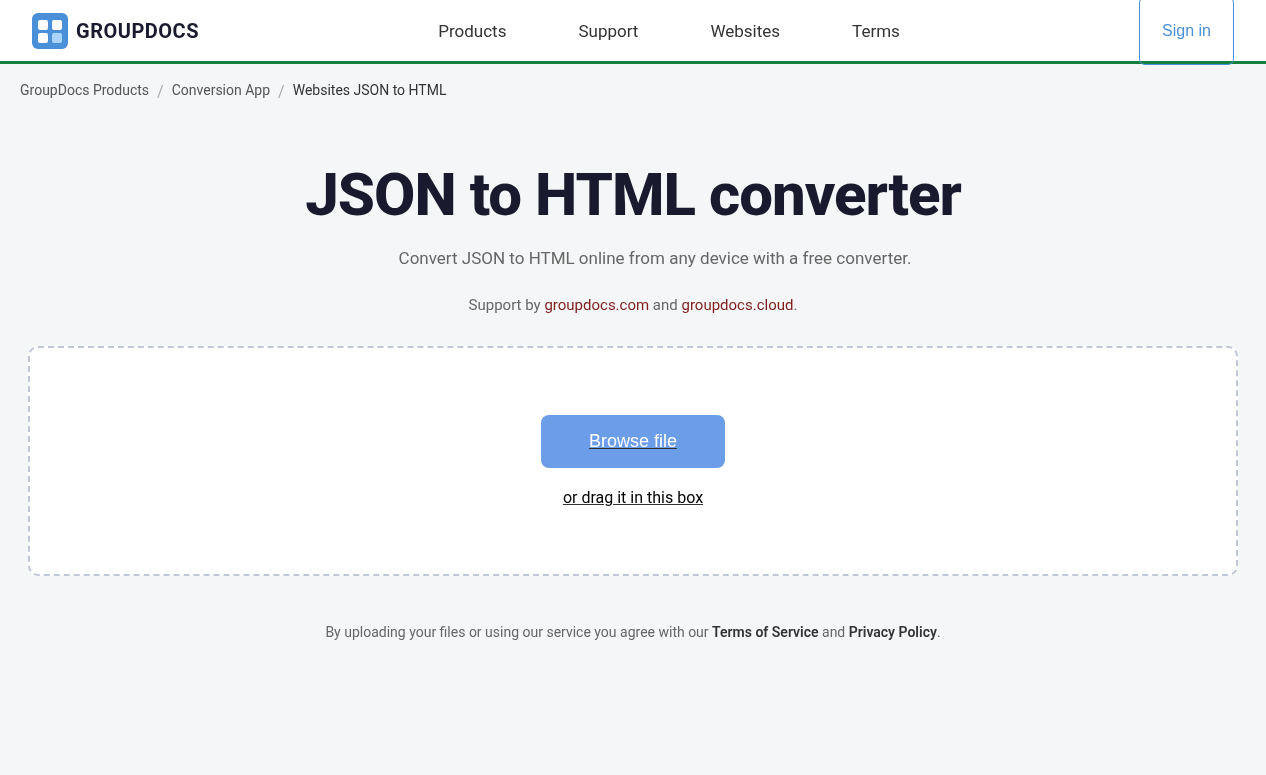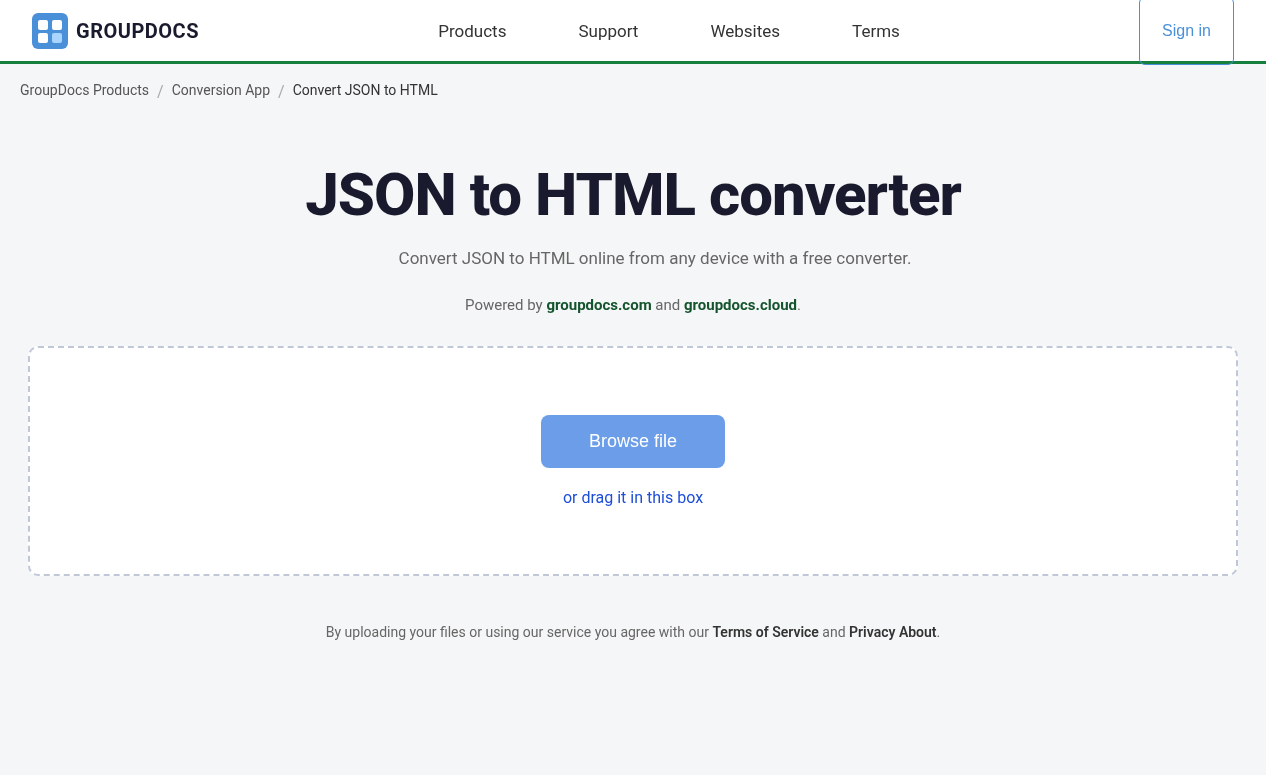--- a/index.html
+++ b/index.html
@@ -119,57 +119,57 @@
     }
 
     .powered-by {
       font-size: 15px;
       color: #666;
       text-align: center;
       margin-bottom: 32px;
     }
 
     .powered-by a {
-      color: #14532d;
-      text-decoration: none;
-      font-weight: bold;
+      color: #7f1d1d;
+      text-decoration: none;
     }
 
     
     .upload-box {
       width: 1210px;
       max-width: 100%;
       min-height: 230px;
       border: 2px dashed #c0c8d8;
       border-radius: 10px;
       background: #ffffff;
       display: flex;
       flex-direction: column;
       align-items: center;
       justify-content: center;
       gap: 20px;
       padding: 40px;
       margin-bottom: 32px;
+      text-decoration: underline;
     }
 
     .browse-btn {
       background-color: #6b9de8;
       color: #ffffff;
       border: none;
       padding: 16px 48px;
       border-radius: 8px;
       font-size: 18px;
       font-weight: 500;
       cursor: pointer;
       min-width: 160px;
     }
 
     .drag-text {
       font-size: 16px;
-      color: #1d4ed8;
+      color: #000000;
     }
 
     
     .footer-note {
       font-size: 14px;
       color: #666;
       text-align: center;
       padding: 16px 0;
     }
 
@@ -203,32 +203,32 @@
   </nav>
 
   <button class="signin-btn">Sign in</button>
 </header>
 
 <div class="breadcrumb">
   <a href="#">GroupDocs Products</a>
   <span class="breadcrumb-separator">/</span>
   <a href="#">Conversion App</a>
   <span class="breadcrumb-separator">/</span>
-  <span class="breadcrumb-current">Convert JSON to HTML</span>
+  <span class="breadcrumb-current">Websites JSON to HTML</span>
 </div>
 
 <main>
   <h1 class="page-title">JSON to HTML converter</h1>
   <p class="page-subtitle">Convert JSON to HTML online from any device with a free converter.</p>
 
   <p class="powered-by">
-    <span>Powered by </span><a href="#">groupdocs.com</a><span> and </span><a href="#">groupdocs.cloud</a><span>.</span>
+    <span>Support by </span><a href="#">groupdocs.com</a><span> and </span><a href="#">groupdocs.cloud</a><span>.</span>
   </p>
 
   <div class="upload-box">
     <button class="browse-btn">Browse file</button>
     <span class="drag-text">or drag it in this box</span>
   </div>
 
   <p class="footer-note">
-    <span>By uploading your files or using our service you agree with our </span><a href="#">Terms of Service</a><span> and </span><a href="#">Privacy About</a><span>.</span>
+    <span>By uploading your files or using our service you agree with our </span><a href="#">Terms of Service</a><span> and </span><a href="#">Privacy Policy</a><span>.</span>
   </p>
 </main>
 
 </body></html>

